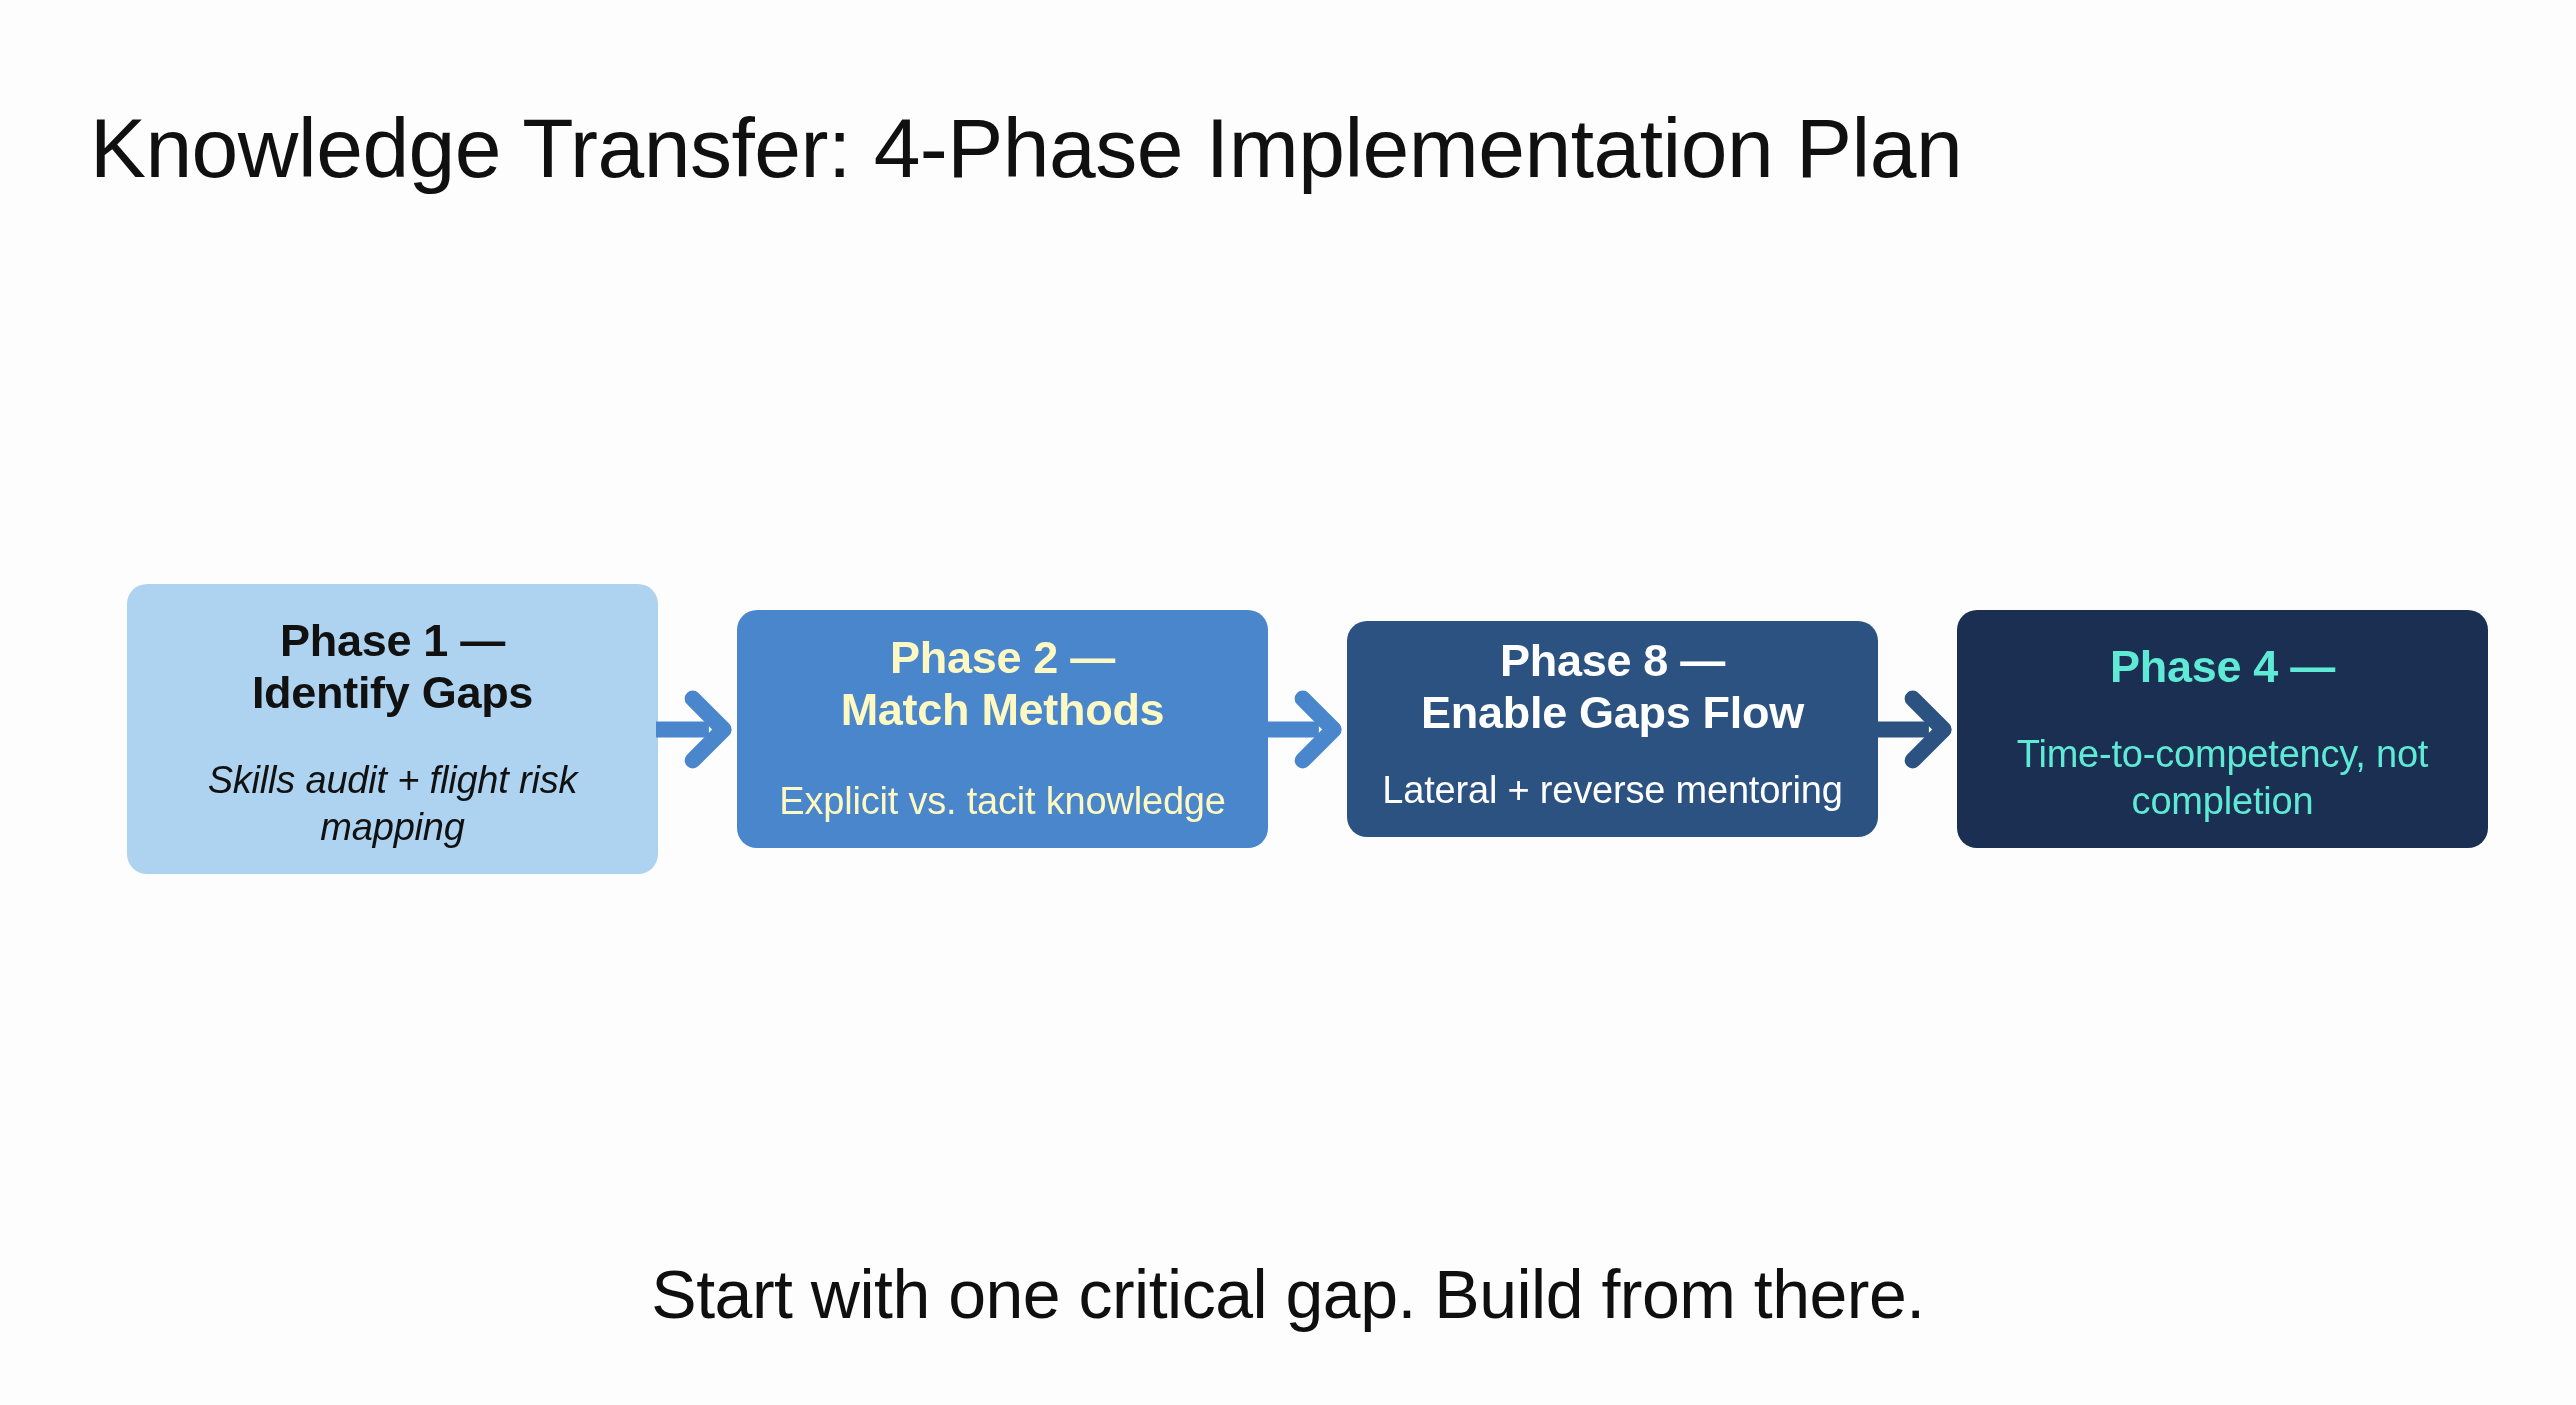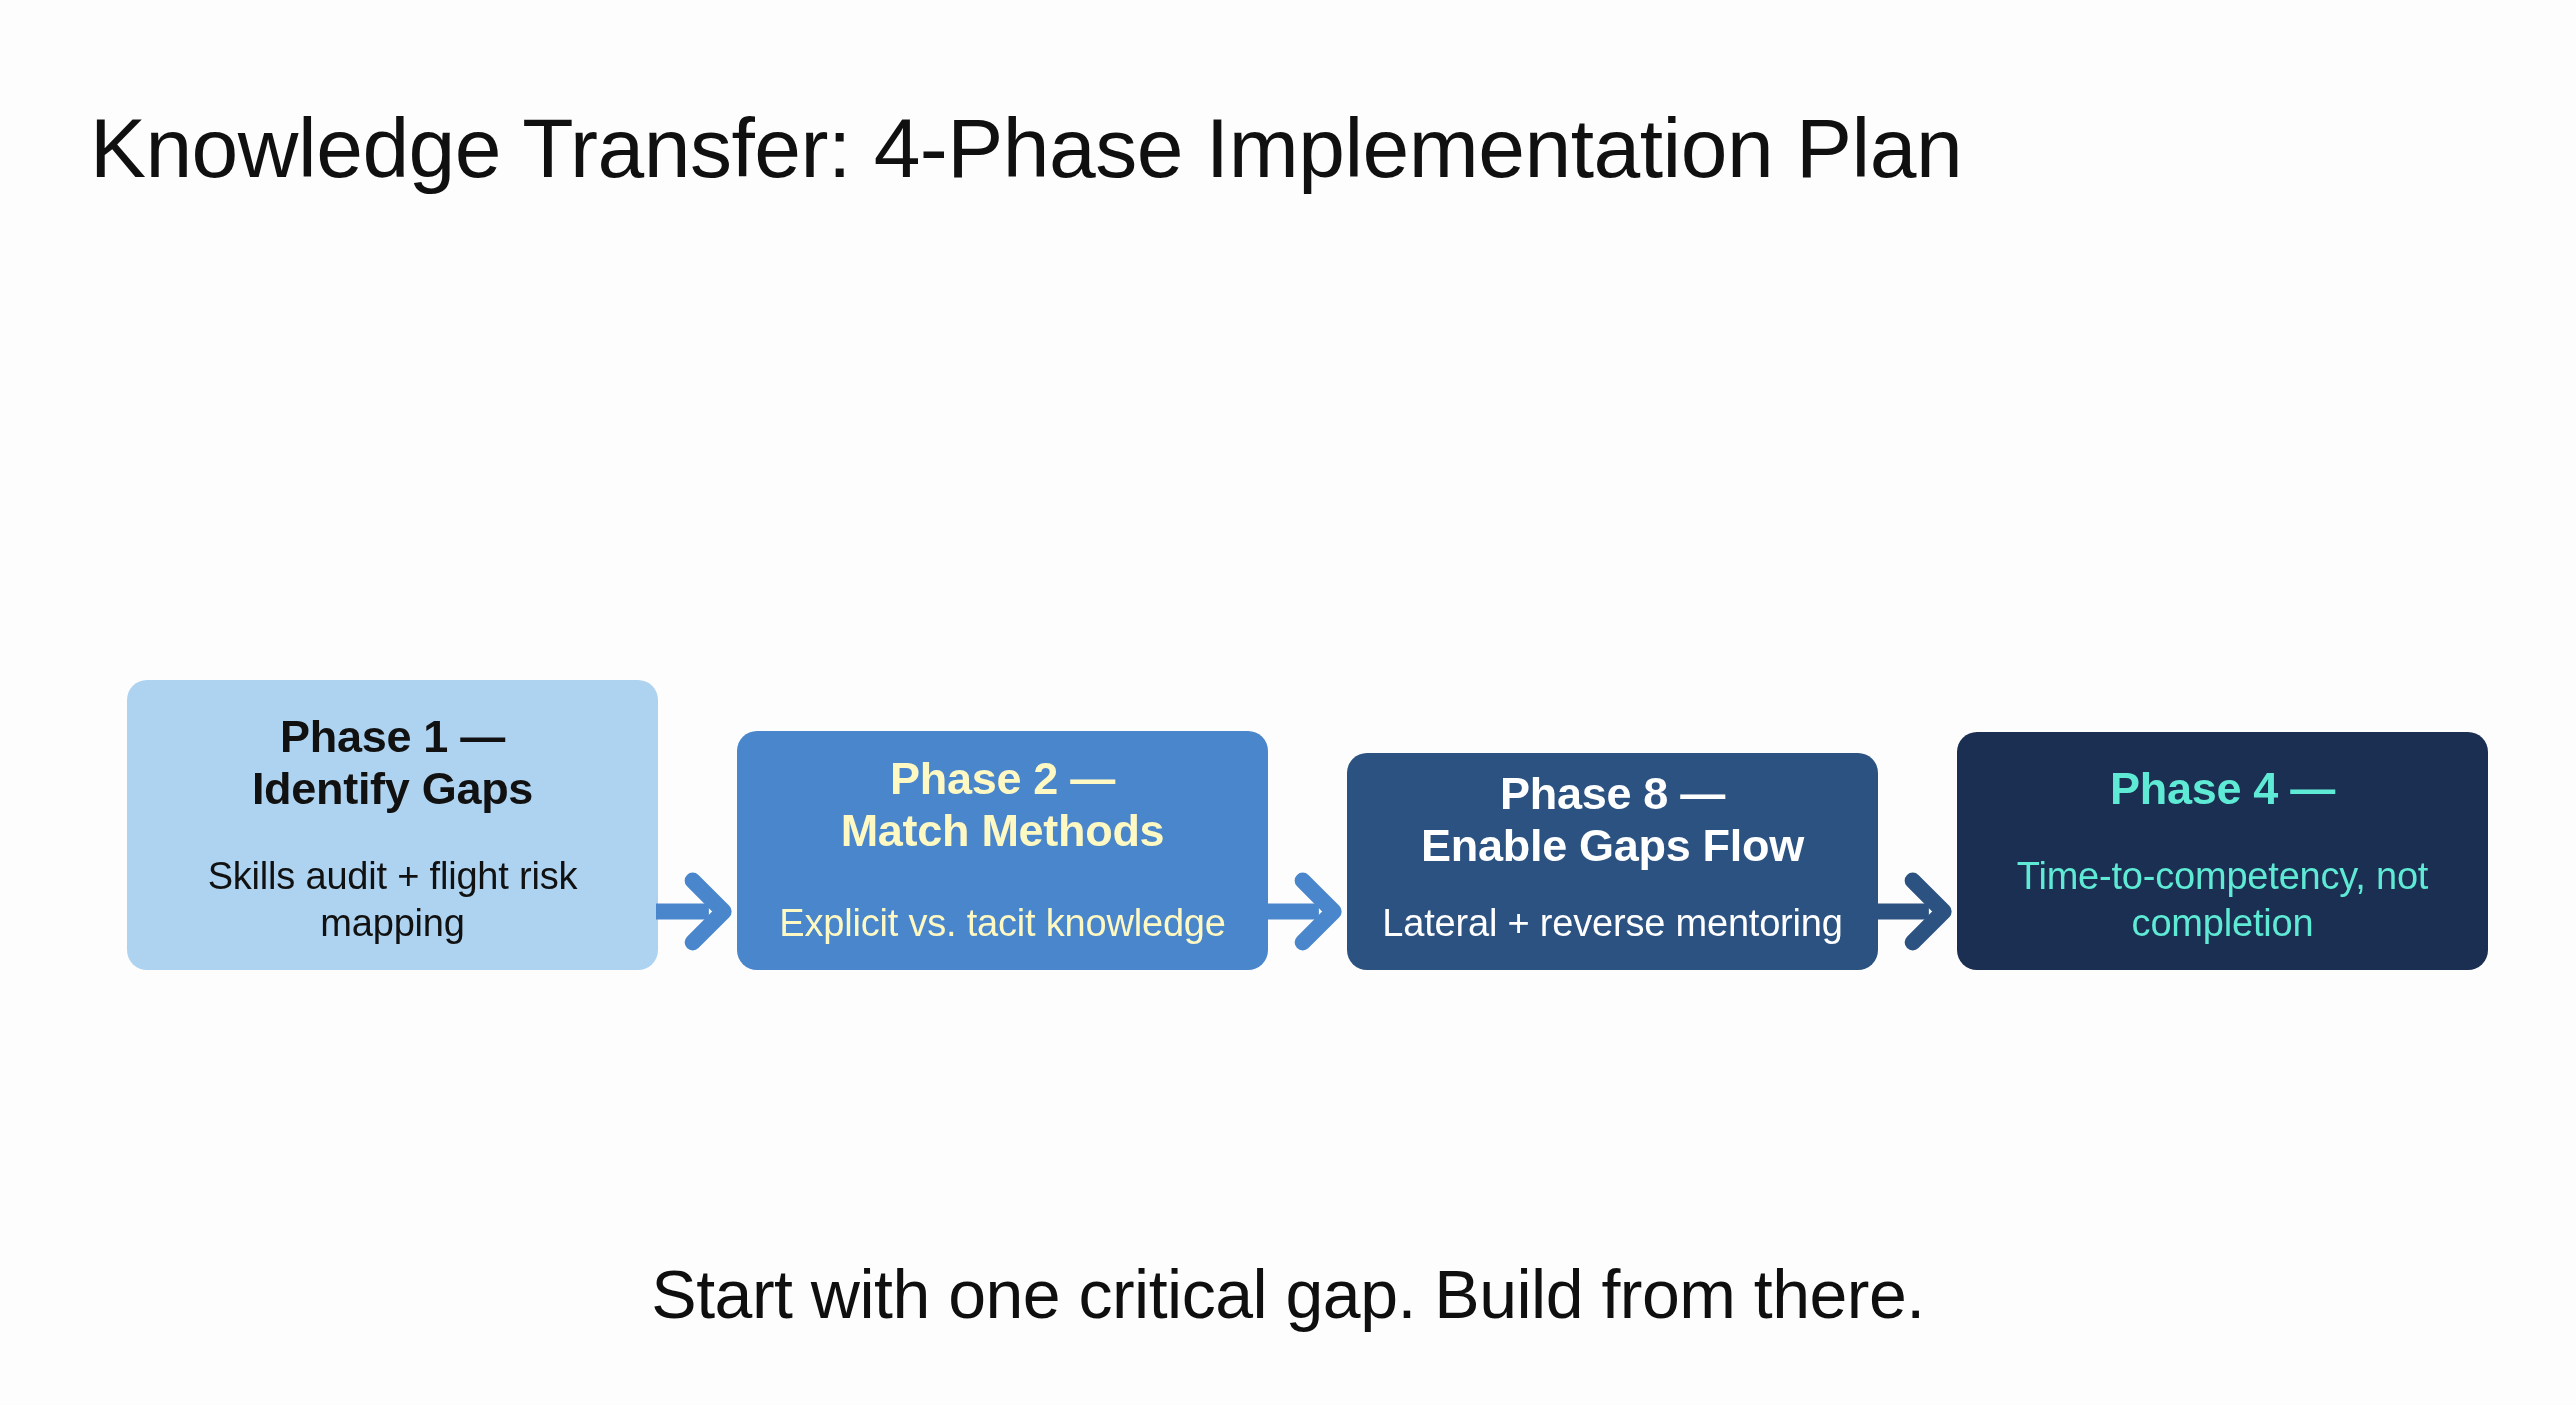--- a/index.html
+++ b/index.html
@@ -32,21 +32,21 @@
 
   
   .flow-row {
     position: absolute;
     top: 488px;
     left: 91px;
     width: 2395px;
     height: 482px;
     display: flex;
     flex-direction: row;
-    align-items: flex-end;
+    align-items: center;
     padding-left: 36px;
   }
 
   .phase-card {
     width: 531px;
     flex: 0 0 531px;
     border-radius: 20px;
     box-sizing: border-box;
     padding: 27.4px 24px 24px 24px;
     display: flex;
@@ -68,21 +68,21 @@
   .phase-desc {
     font-size: 38px;
     font-weight: 400;
     line-height: 1.22;
     letter-spacing: -0.2px;
     margin: 31px 0 0 0;
   }
 
   
   .card-1 .phase-title { margin-top: 3.7px; }
-  .card-1 .phase-desc  { margin-top: 38px; }
+  .card-1 .phase-desc  { margin-top: 38px; font-style: italic; }
   .card-2 .phase-title { margin-top: -5.5px; }
   .card-2 .phase-desc  { margin-top: 42px; }
   .card-3 .phase-title { margin-top: -12.8px; }
   .card-3 .phase-desc  { margin-top: 27.4px; }
   .card-4 .phase-title { margin-top: 3.7px; }
   .card-4 .phase-desc  { margin-top: 38px; }
 
   
   .arrow-connector {
     flex: 0 0 79px;

